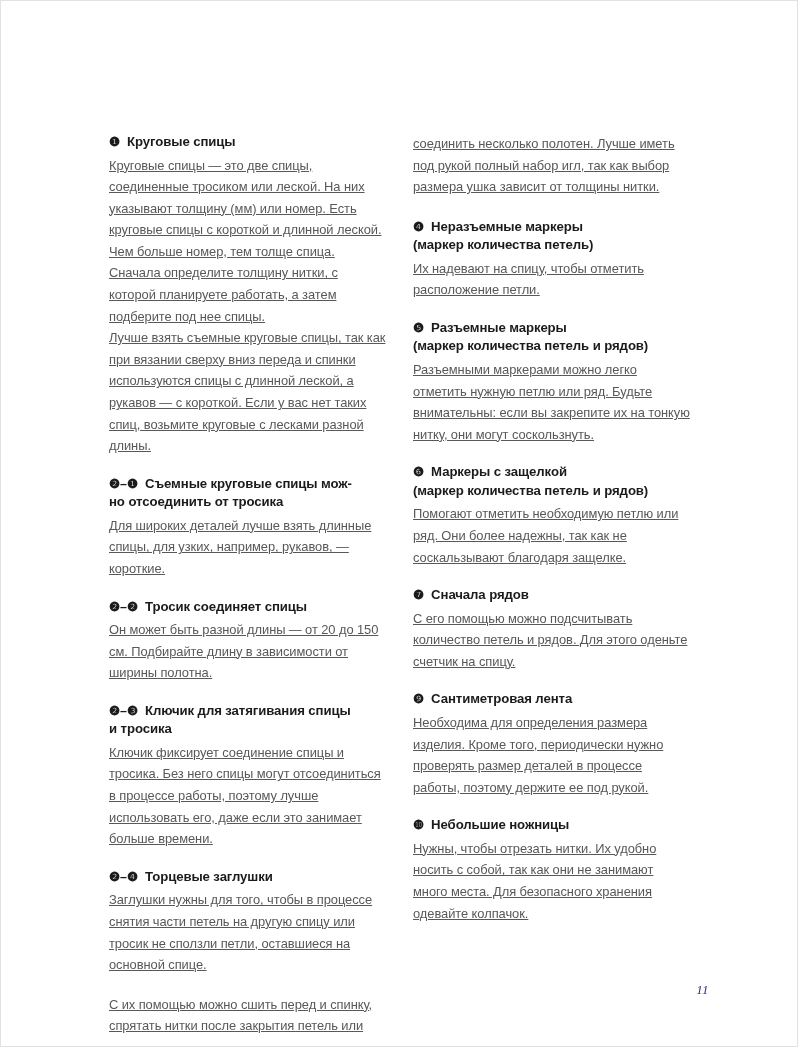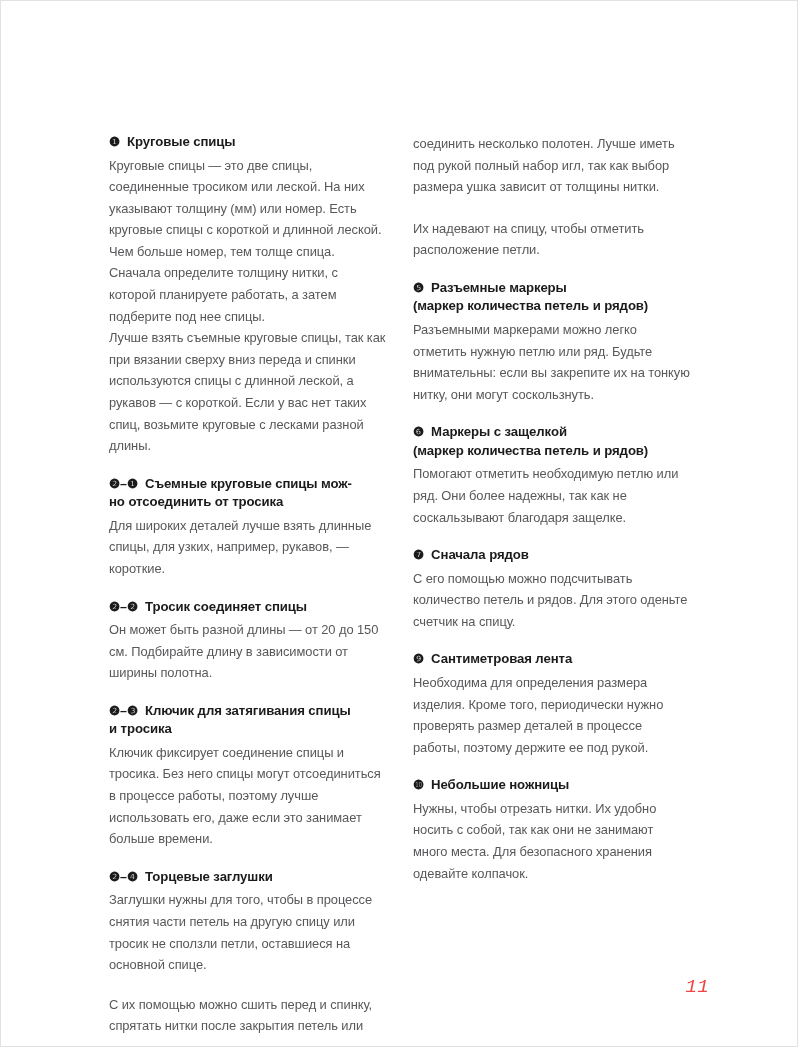--- a/index.html
+++ b/index.html
@@ -84,40 +84,41 @@
 
   
   .para {
     margin: 0;
     color: #58585b;
     font-size: 12.9px;
     line-height: 21.6px;
     letter-spacing: -0.05px;
     text-align: left;
     word-spacing: -0.1px;
+    text-decoration: underline;
   }
 
   .para + .para {
     margin-top: 0;
   }
 
   
   .section.continuation {
     margin-bottom: 20px;
   }
 
   
   .folio {
     position: absolute;
     right: 88px;
     bottom: 48px;
-    font-family: Liberation Mono, monospace;
+    font-family: Liberation Serif, serif;
     font-style: italic;
-    font-size: 19px;
-    color: #ef4444;
+    font-size: 13px;
+    color: #4c1d95;
     letter-spacing: 0.4px;
   }
 </style>
 </head>
 <body>
 
 <div class="page">
 
   <div class="page-body">
 
@@ -146,20 +147,21 @@
         <div class="section">
           <p class="para">С их помощью можно сшить перед и спинку, спрятать нитки после закрытия петель или</p>
         </div>
       </div>
 
     <div class="column" id="right-column">
         <div class="section continuation">
           <p class="para">соединить несколько полотен. Лучше иметь под рукой полный набор игл, так как выбор размера ушка зависит от толщины нитки.</p>
         </div>
         <div class="section">
+          <h3 class="heading"><span class="marker">❹</span><span class="marker-gap"></span><span class="htext">Неразъемные маркеры</span><span class="subline">(маркер количества петель)</span></h3>
           <p class="para">Их надевают на спицу, чтобы отметить расположение петли.</p>
         </div>
         <div class="section">
           <h3 class="heading"><span class="marker">❺</span><span class="marker-gap"></span><span class="htext">Разъемные маркеры</span><span class="subline">(маркер количества петель и рядов)</span></h3>
           <p class="para">Разъемными маркерами можно легко отметить нужную петлю или ряд. Будьте внимательны: если вы закрепите их на тонкую нитку, они могут соскользнуть.</p>
         </div>
         <div class="section">
           <h3 class="heading"><span class="marker">❻</span><span class="marker-gap"></span><span class="htext">Маркеры с защелкой</span><span class="subline">(маркер количества петель и рядов)</span></h3>
           <p class="para">Помогают отметить необходимую петлю или ряд. Они более надежны, так как не соскальзывают благодаря защелке.</p>
         </div>

